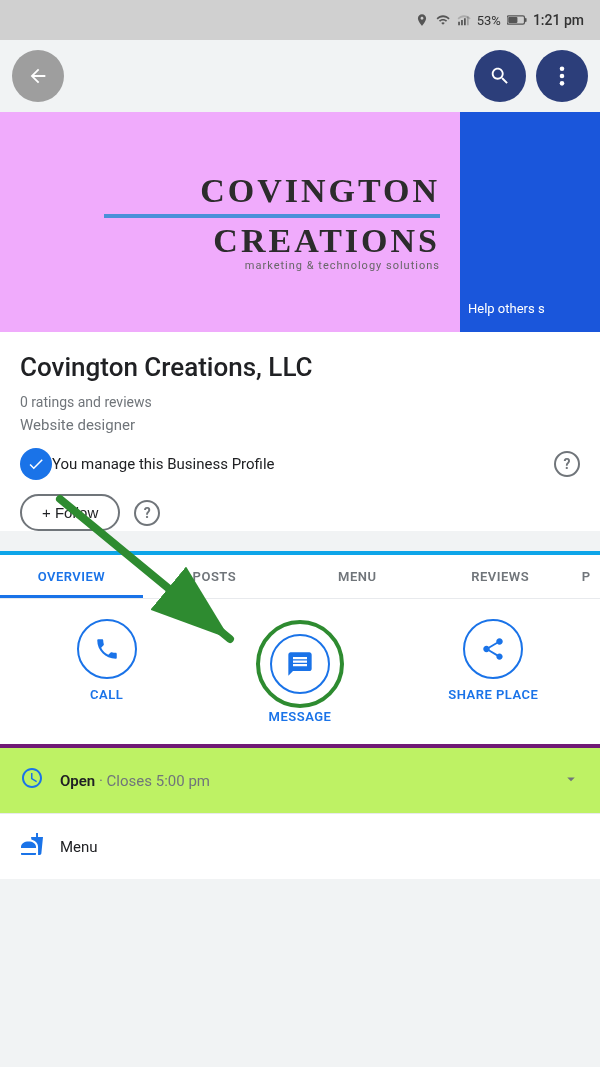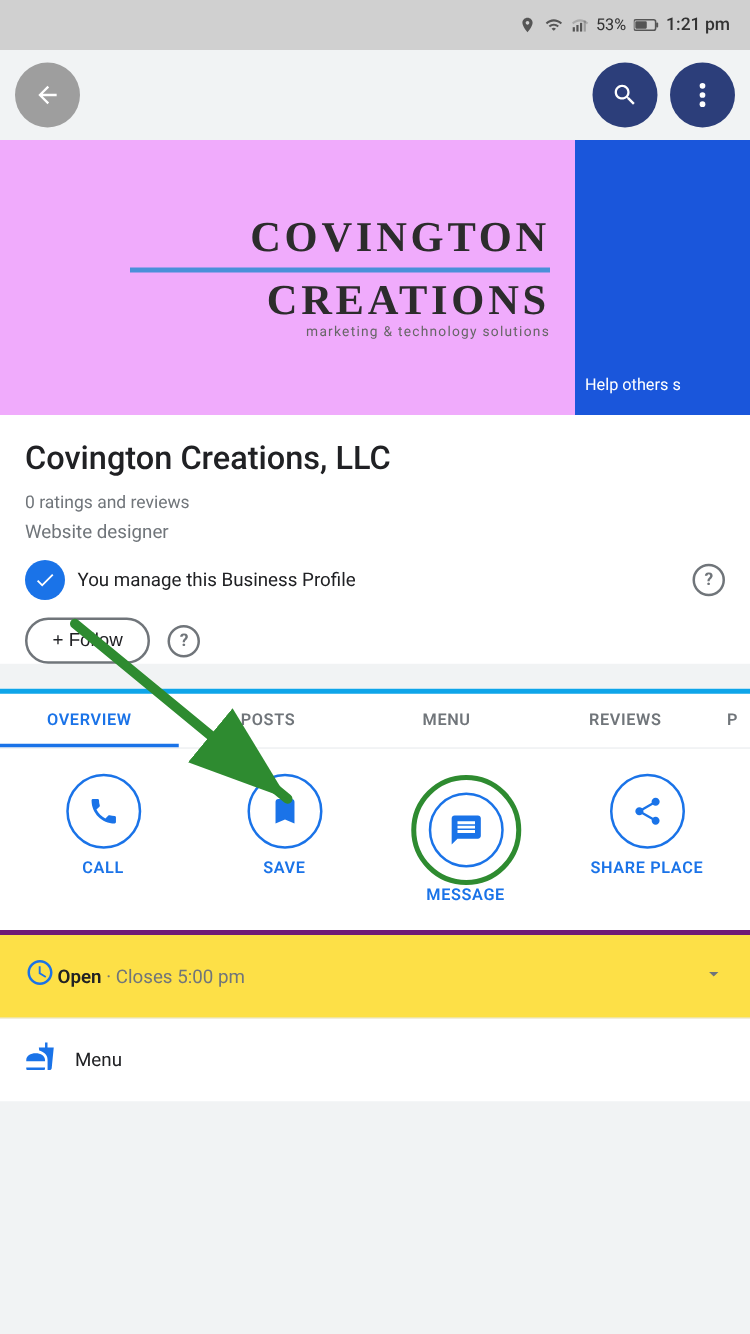--- a/index.html
+++ b/index.html
@@ -149,21 +149,20 @@
     .category {
       font-size: 15px;
       color: #70757a;
       margin-bottom: 14px;
     }
 
     
     .managed-row {
       display: flex;
       align-items: center;
-      gap: 10px;
       margin-bottom: 14px;
     }
     .verified-badge {
       width: 32px;
       height: 32px;
       background: #1a73e8;
       border-radius: 50%;
       display: flex;
       align-items: center;
       justify-content: center;
@@ -277,25 +276,25 @@
     }
     .action-label {
       font-size: 13px;
       font-weight: 600;
       color: #1a73e8;
       letter-spacing: 0.5px;
     }
 
     
     .info-row {
-      background: #fde047;
+      background: #bef264;
       display: flex;
       align-items: center;
       padding: 18px 20px;
-      gap: 2px;
+      gap: 16px;
       border-bottom: 1px solid #e8eaed;
     }
     .info-icon {
       color: #1a73e8;
       font-size: 22px;
       flex-shrink: 0;
     }
     .info-text {
       font-size: 15px;
       color: #202124;
@@ -457,28 +456,20 @@
 
   <div class="action-item">
     <div class="action-circle">
       <svg width="26" height="26" viewBox="0 0 24 24" fill="#1a73e8">
           <path d="M6.62 10.79c1.44 2.83 3.76 5.14 6.59 6.59l2.2-2.2c.27-.27.67-.36 1.02-.24 1.12.37 2.33.57 3.57.57.55 0 1 .45 1 1V20c0 .55-.45 1-1 1-9.39 0-17-7.61-17-17 0-.55.45-1 1-1h3.5c.55 0 1 .45 1 1 0 1.25.2 2.45.57 3.57.11.35.03.74-.25 1.02l-2.2 2.2z"></path>
         </svg>
     </div>
     <span class="action-label">CALL</span>
   </div>
 
-  <div class="action-item">
-    <div class="action-circle">
-      <svg width="26" height="26" viewBox="0 0 24 24" fill="#1a73e8">
-          <path d="M17 3H7c-1.1 0-1.99.9-1.99 2L5 21l7-3 7 3V5c0-1.1-.9-2-2-2z"></path>
-        </svg>
-    </div>
-    <span class="action-label">SAVE</span>
-  </div>
 
   <div class="action-item-message">
     <div style="position:relative; display:flex; align-items:center; justify-content:center; width:90px; height:90px;">
 
       <div style="position:absolute; width:88px; height:88px; border-radius:50%; border:4px solid #2e8b30;"></div>
       <div class="action-circle" style="border:2px solid #1a73e8; background:white;">
         <svg width="28" height="28" viewBox="0 0 24 24" fill="#1a73e8">
             <path d="M20 2H4c-1.1 0-1.99.9-1.99 2L2 22l4-4h14c1.1 0 2-.9 2-2V4c0-1.1-.9-2-2-2zm-2 12H6v-2h12v2zm0-3H6V9h12v2zm0-3H6V6h12v2z"></path>
           </svg>
       </div>

